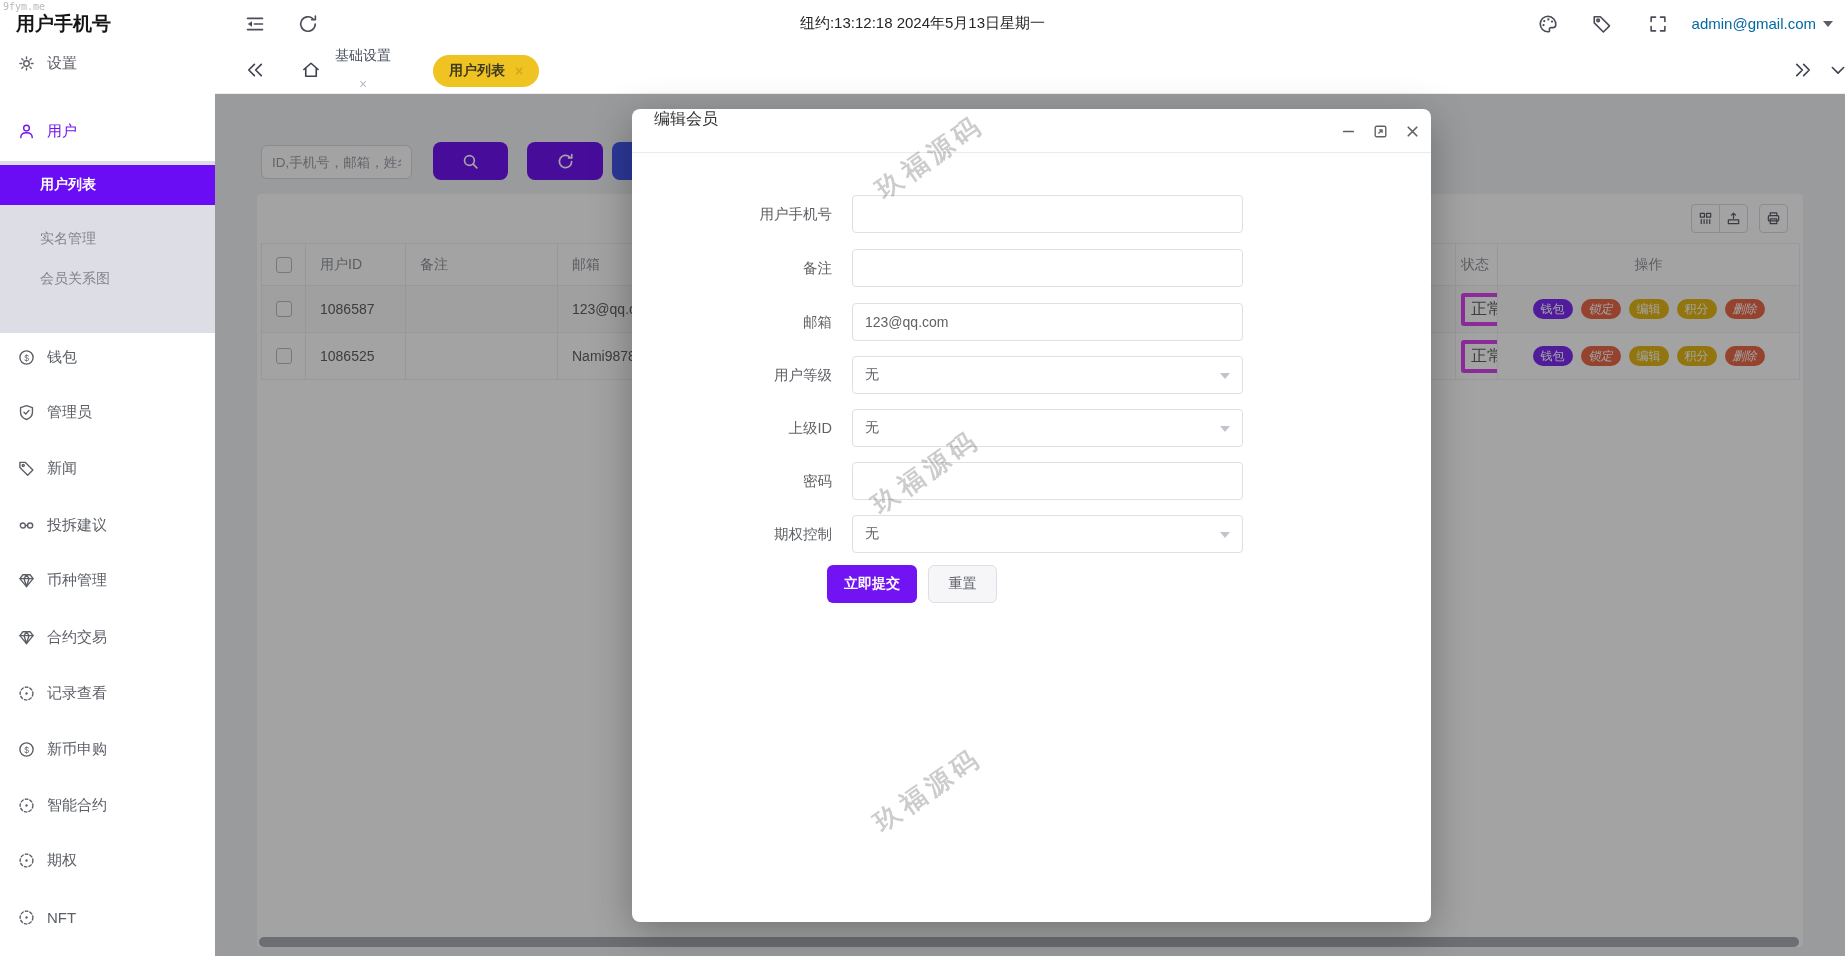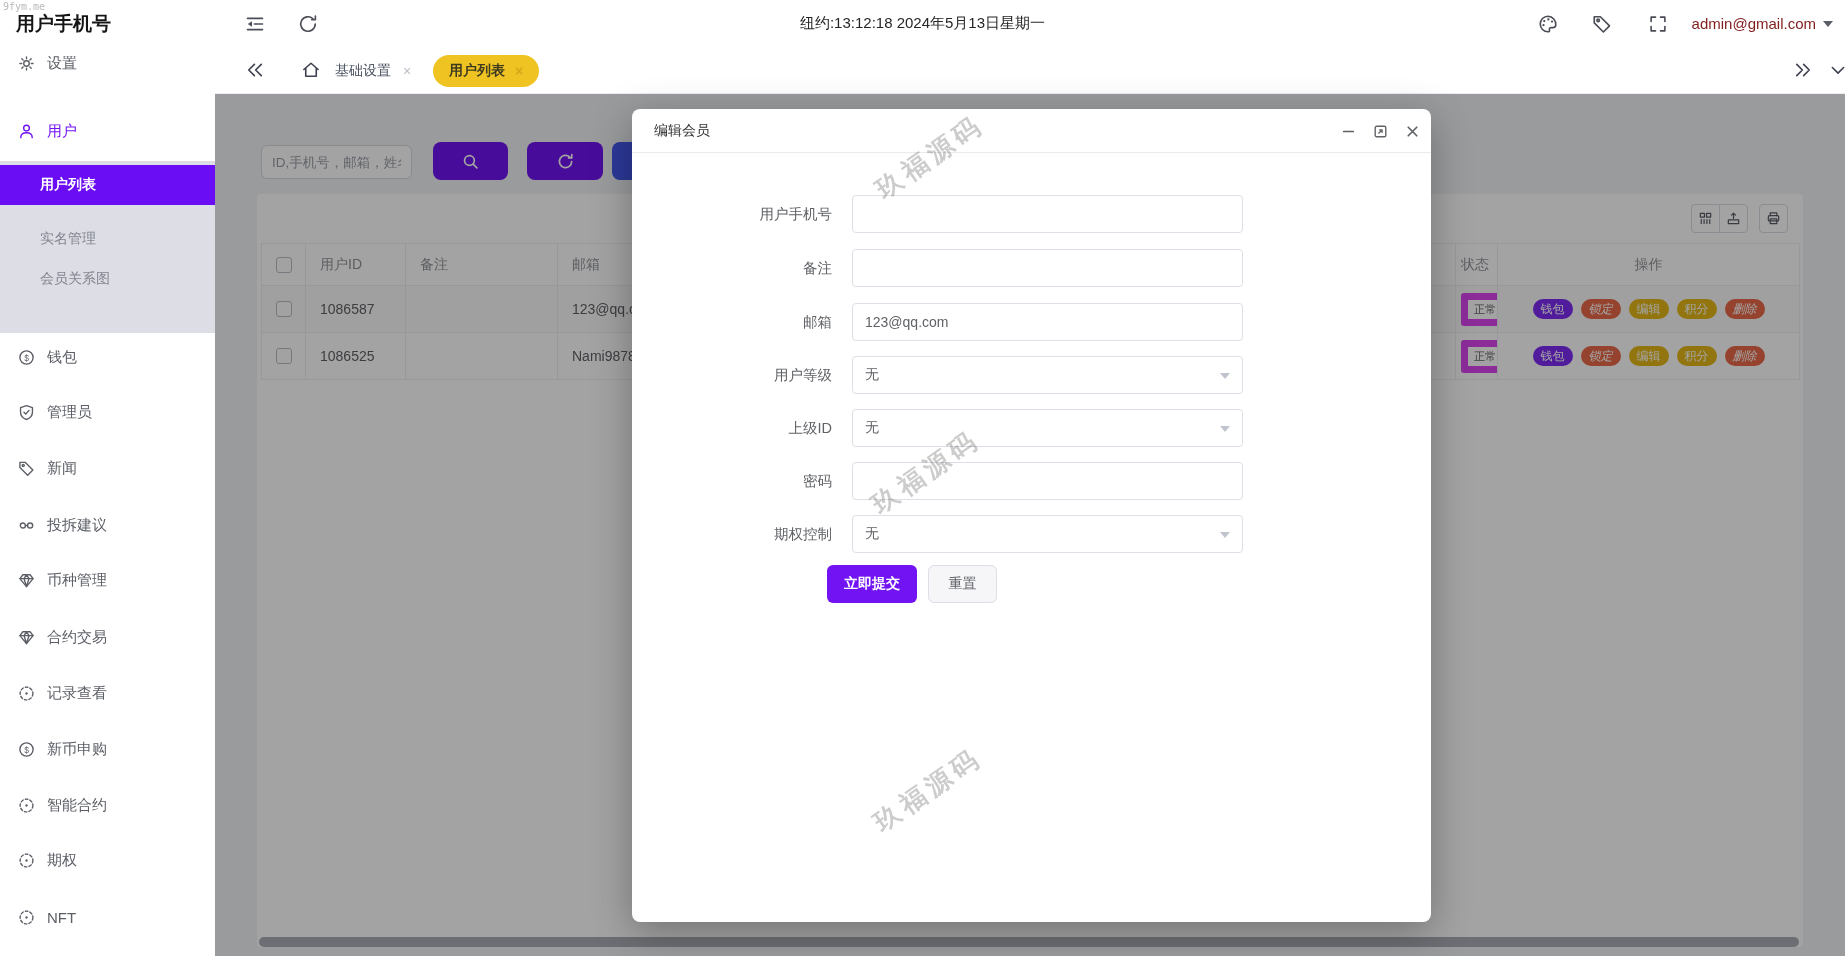--- a/index.html
+++ b/index.html
@@ -7,63 +7,63 @@
   body { font-family:"Liberation Sans","DejaVu Sans",sans-serif; background:#fff; color:#303133; position:relative; }
   .abs { position:absolute; }
   svg.ic { display:block; stroke:currentColor; fill:none; stroke-width:1.3; stroke-linecap:round; stroke-linejoin:round; }
 
   
   .topbar { left:0; top:0; width:1845px; height:47px; background:#fff; z-index:5; }
   .logo { left:16px; top:0; height:47px; display:flex; align-items:center; font-size:19px; font-weight:bold; color:#151515; }
   .site-wm { left:3px; top:1px; font-family:"DejaVu Sans Mono",monospace; font-size:10px; color:#b9b9b9; }
   .tb-ic { top:14px; width:20px; height:20px; color:#4a4d55; cursor:pointer; }
   .clock { left:0; top:0; width:1845px; height:47px; display:flex; align-items:center; justify-content:center; font-size:15px; color:#262626; pointer-events:none; }
-  .account { right:12px; top:0; height:47px; display:flex; align-items:center; gap:7px; font-size:15px; color:#7f1d1d; cursor:pointer; }
+  .account { right:12px; top:0; height:47px; display:flex; align-items:center; gap:7px; font-size:15px; color:#0369a1; cursor:pointer; }
   .caret { width:0; height:0; border-left:5px solid transparent; border-right:5px solid transparent; border-top:6px solid #5a5e66; }
 
   
   .sidebar { left:0; top:47px; width:215px; height:909px; background:#fff; z-index:4; }
   .side-item { left:0; width:215px; height:24px; display:flex; align-items:center; gap:12px; padding-left:18px; font-size:15px; color:#5c5f66; cursor:pointer; }
   .side-item svg { width:17px; height:17px; flex:none; }
   .side-item.active-parent { color:#7113f2; }
   .submenu-bg { left:0; top:114px; width:215px; height:172px; background:#dcdde5; }
   .sub-item { left:0; width:215px; height:40px; display:flex; align-items:center; padding-left:40px; font-size:14px; color:#83858f; cursor:pointer; }
   .sub-item.selected { background:#6a0cf4; color:#fff; font-weight:bold; }
 
   
   .tabbar { left:215px; top:47px; width:1630px; height:47px; background:#fff; border-bottom:1px solid #ececf0; z-index:4; }
   .tab-ic { top:13px; width:20px; height:20px; color:#3e4250; cursor:pointer; }
-  .tab-plain { top:0; height:47px; display:flex; align-items:center; gap:12px; font-size:14px; color:#495060; cursor:pointer; }
+  .tab-plain { top:0; height:47px; display:flex; align-items:center; gap:12px; font-size:14px; color:#495060; cursor:pointer;flex-direction:column; }
   .tab-close { color:#b9bcc4; font-size:14px; line-height:1; cursor:pointer; }
   .tab-pill { top:8px; height:32px; border-radius:16px; background:#eec322; color:#3e3a20; font-size:14px; font-weight:bold; display:flex; align-items:center; gap:10px; padding:0 16px; cursor:pointer; }
   .tab-pill .tab-close { color:#d3a91a; }
 
   
   .content { left:215px; top:94px; width:1630px; height:862px; background:#f0f2f5; overflow:hidden; }
   .search-input { left:46px; top:51px; width:151px; height:34px; border:1px solid #d6d9e0; border-radius:6px; background:#fff; padding:0 10px; font-size:13.5px; color:#606266; font-family:inherit; }
   .search-input::placeholder { color:#9a9da6; }
   .tool-btn { top:48px; width:76px; height:38px; border-radius:8px; display:flex; align-items:center; justify-content:center; color:#fff; cursor:pointer; }
   .card { left:42px; top:100px; width:1546px; height:753px; background:#fff; border-radius:4px; }
   .mini-btn { top:10px; width:29px; height:29px; border:1px solid #d9dce3; background:#fff; display:flex; align-items:center; justify-content:center; color:#5a5e66; cursor:pointer; }
   .tbl { left:4px; top:49px; width:1538px; display:grid; grid-template-columns:44px 100px 152px 898px 42px 302px; border-top:1px solid #ebeef5; border-left:1px solid #ebeef5; font-size:14px; }
   .cell { border-right:1px solid #ebeef5; border-bottom:1px solid #ebeef5; display:flex; align-items:center; padding:0 14px; height:47px; overflow:hidden; color:#606266; }
   .cell.hd { height:42px; color:#909399; background:#fff; }
   .cell.ck { justify-content:center; padding:0; }
   .cell.op { justify-content:center; gap:8px; padding:0 6px; }
   .row1 { background:#fafafa; }
   .checkbox { width:16px; height:16px; border:1px solid #b8bdc6; border-radius:3px; background:#fdfdfd; cursor:pointer; }
   .badge { flex:none; border-radius:10px; padding:3px 8px; font-size:12px; color:#fff; line-height:1.2; cursor:pointer; white-space:nowrap; }
   .b-purple { background:#7d2cf2; } .b-danger { background:#e96a48;font-style:italic; } .b-warn { background:#e4b816; }
-  .status-tag { border:7px solid #d946ef; border-radius:3px; background:#fff; padding:2px 6px; font-size:11px; color:#606266; white-space:nowrap; }
+  .status-tag { border:4px solid #d946ef; border-radius:3px; background:#fff; padding:2px 6px; font-size:16px; color:#606266; white-space:nowrap; }
   .hscroll { left:44px; top:843px; width:1540px; height:10px; border-radius:5px; background:#a9adb5; cursor:pointer; }
 
   
   .overlay { left:215px; top:94px; width:1630px; height:862px; background:rgba(0,0,0,0.36); z-index:10; }
   .modal { left:632px; top:109px; width:799px; height:813px; background:#fff; border-radius:8px; box-shadow:0 10px 40px rgba(0,0,0,0.3); z-index:20; overflow:hidden; }
-  .modal-head { left:0; top:0; width:799px; height:44px; border-bottom:1px solid #e9ebef; display:flex; align-items:center; padding:0 22px; font-size:14px; color:#303133; }
+  .modal-head { left:0; top:0; width:799px; height:44px; border-bottom:1px solid #e9ebef; display:flex; padding:0 22px; font-size:16px; color:#303133; }
   .mh-ic { top:14px; width:17px; height:17px; color:#606266; cursor:pointer; }
   .frm-label { width:160px; left:40px; text-align:right; font-size:14.5px; color:#606266; line-height:38px; }
   .frm-input { left:220px; width:391px; height:38px; border:1px solid #dcdfe6; border-radius:4px; background:#fff; padding:0 12px; font-size:14px; color:#606266; font-family:inherit; }
   .frm-select { left:220px; width:391px; height:38px; border:1px solid #dcdfe6; border-radius:4px; background:#fff; padding:0 30px 0 12px; font-size:14px; color:#606266; display:flex; align-items:center; cursor:pointer; }
   .sel-caret { position:absolute; right:12px; top:16px; width:0; height:0; border-left:5px solid transparent; border-right:5px solid transparent; border-top:6px solid #c0c4cc; }
   .btn { height:38px; border-radius:6px; font-size:14px; display:flex; align-items:center; justify-content:center; cursor:pointer; }
   .btn-submit { left:195px; top:456px; width:90px; background:#7113f2; color:#fff; font-weight:bold; }
   .btn-reset { left:296px; top:456px; width:69px; background:#f6f6f9; border:1px solid #dcdfe6; color:#606266; }
   .wm { position:absolute; transform:translate(-50%,-50%) rotate(-35deg); font-size:26px; font-weight:bold; letter-spacing:5px; color:rgba(0,0,0,0.2); white-space:nowrap; pointer-events:none; z-index:3; }
 </style>

